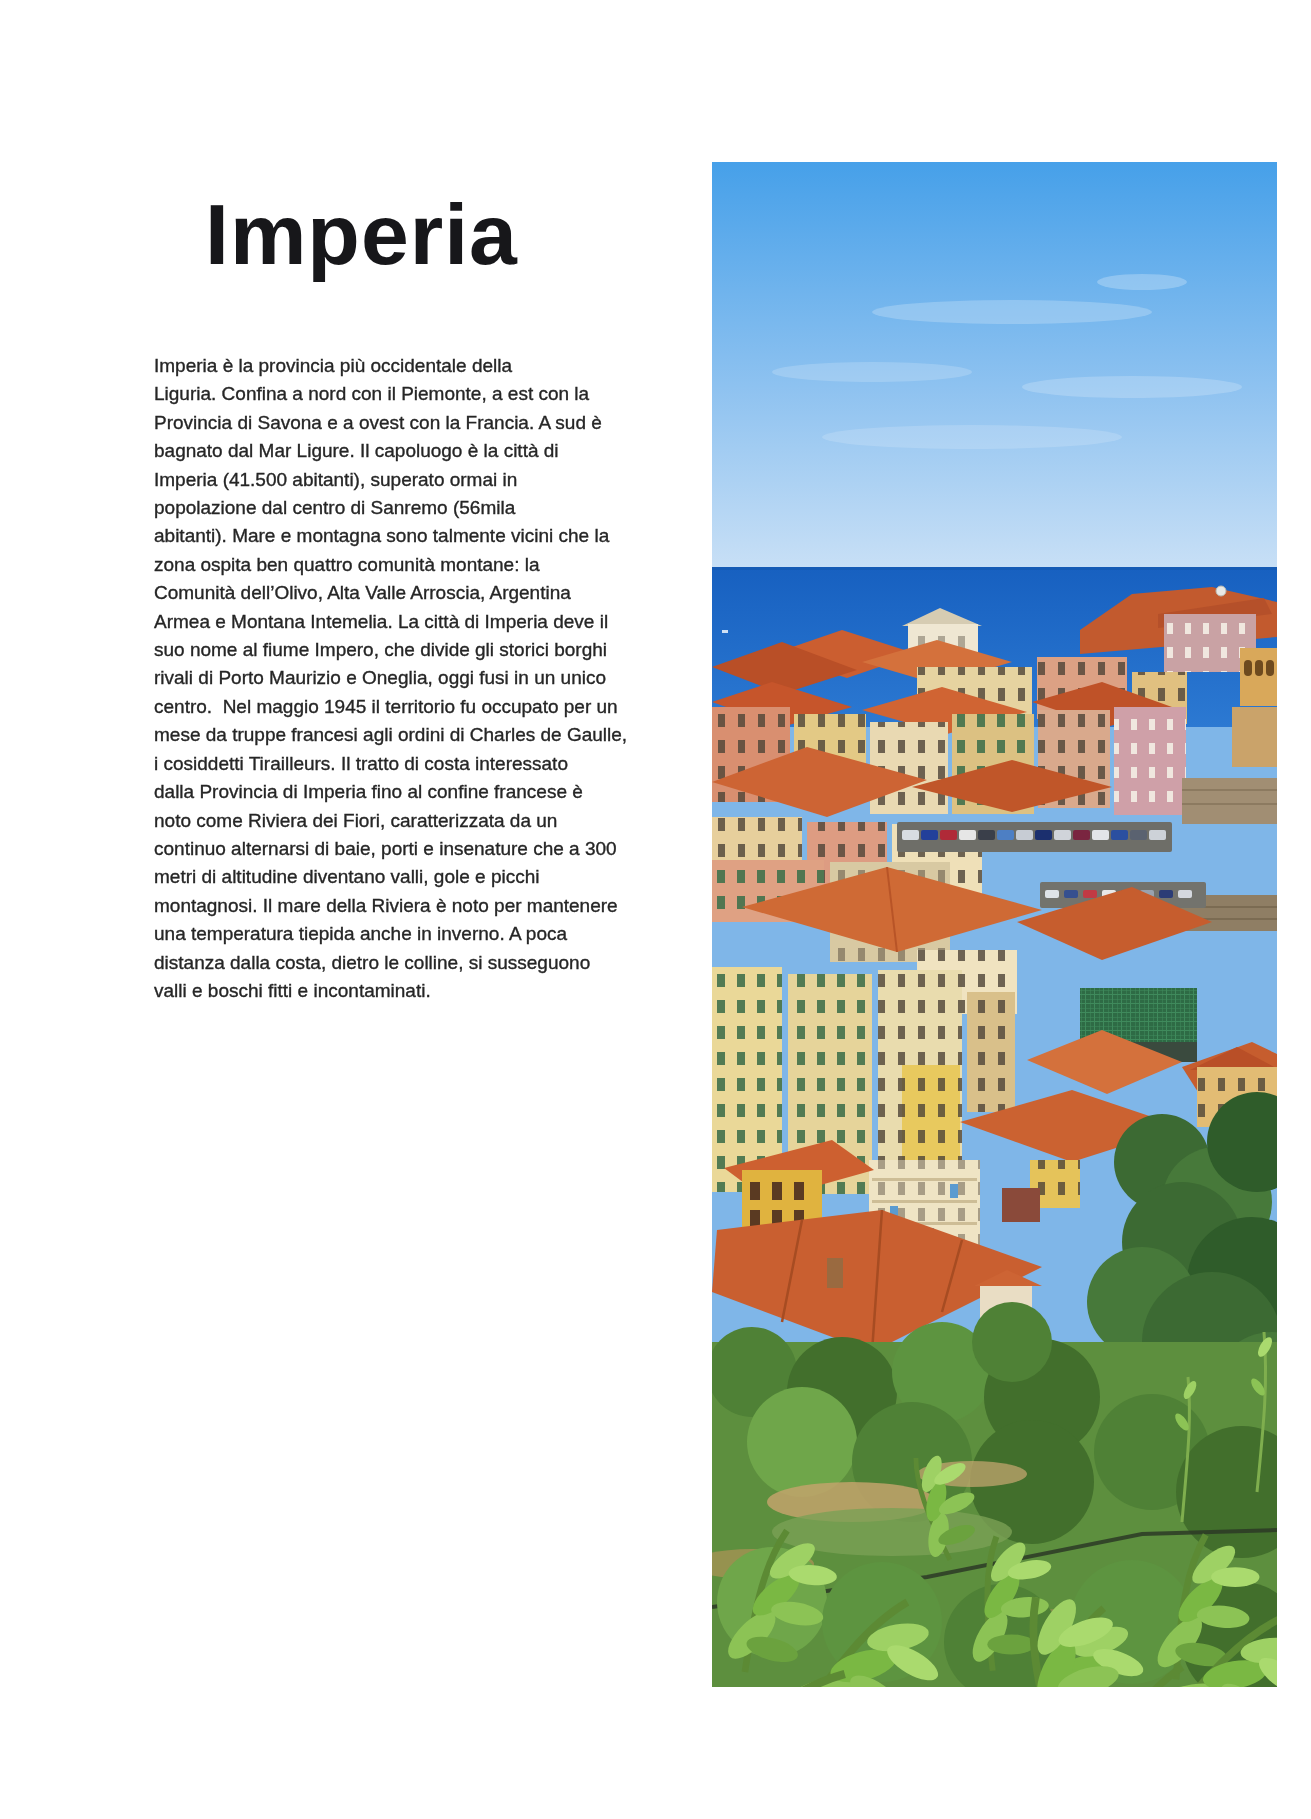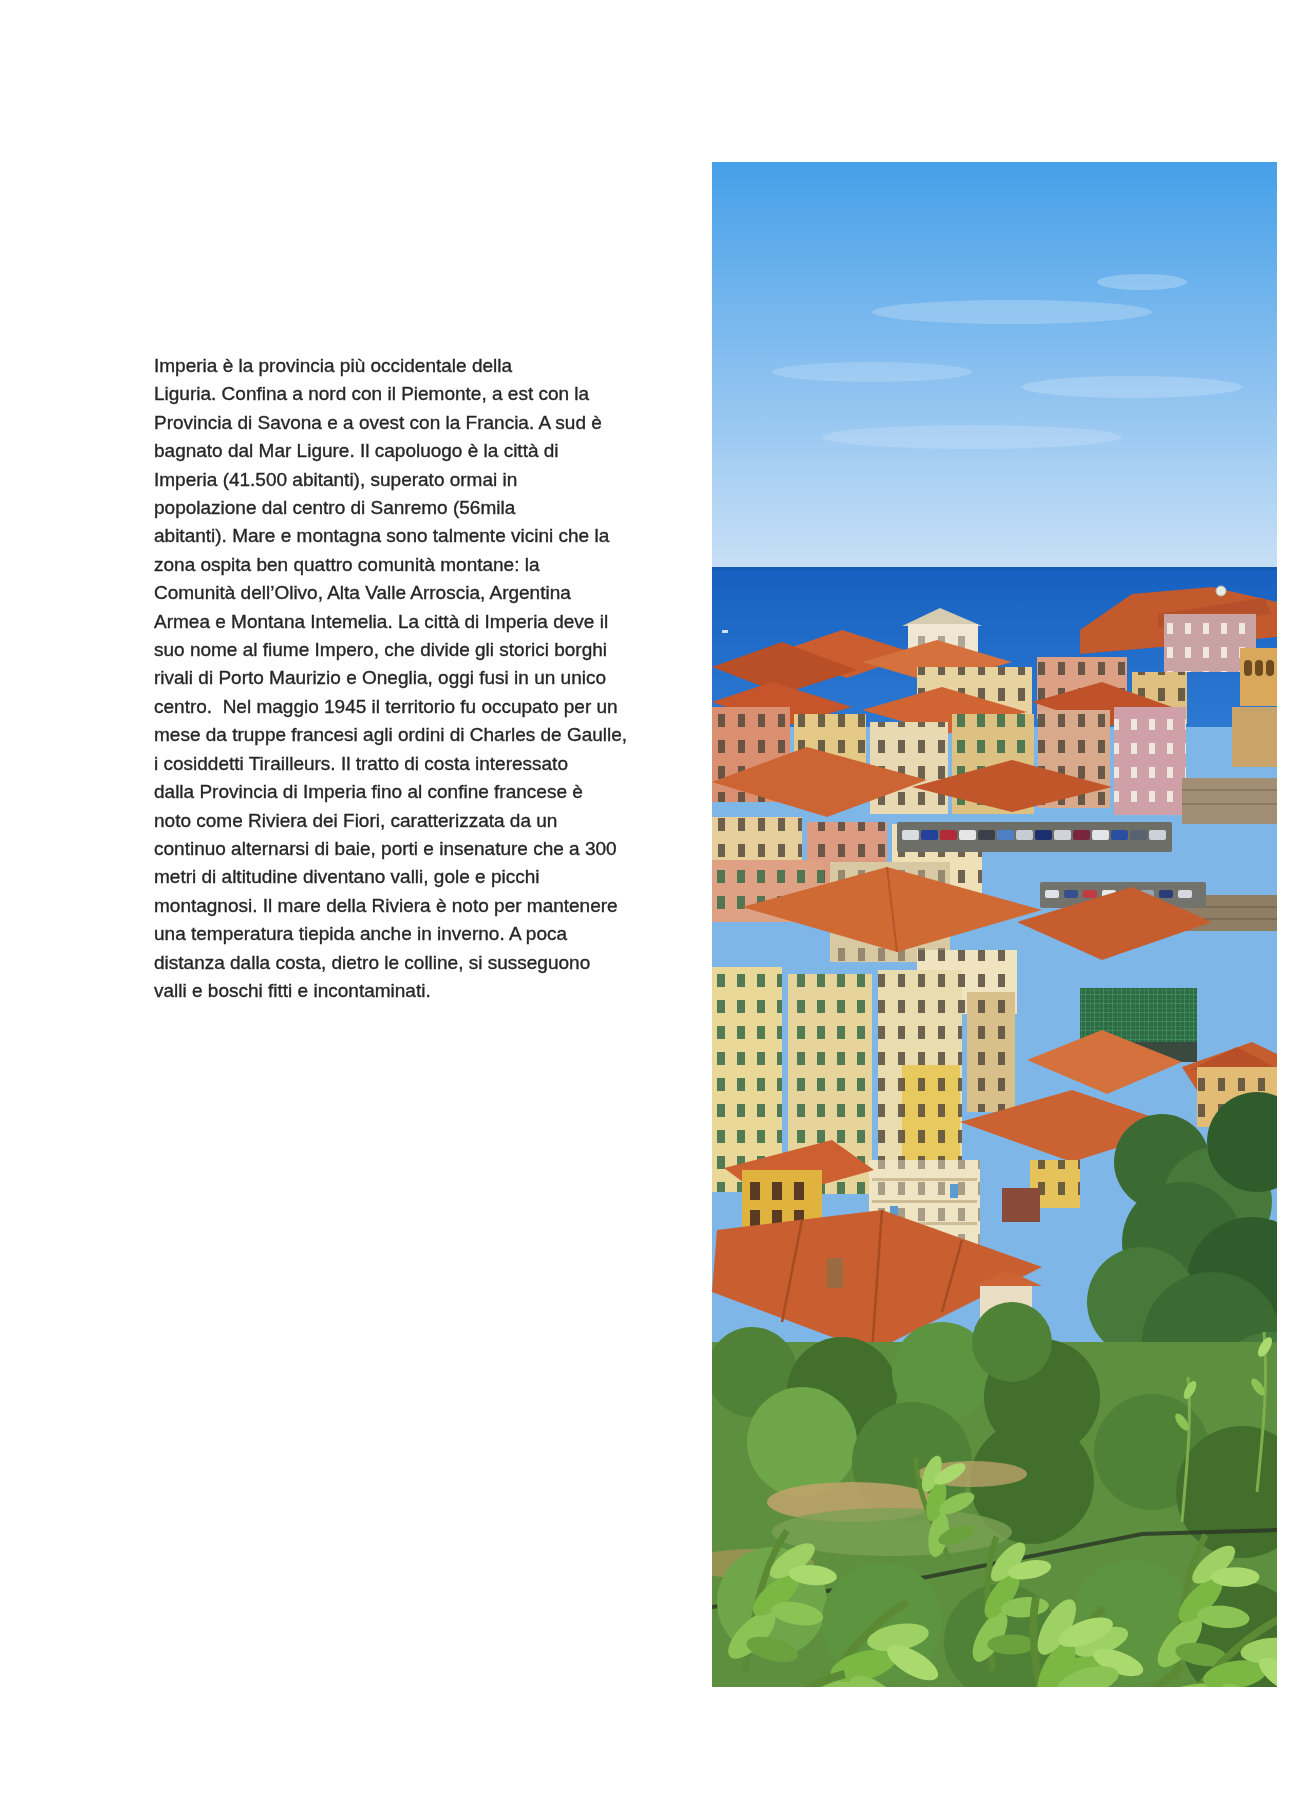--- a/index.html
+++ b/index.html
@@ -23,20 +23,21 @@
     position:absolute;left:712px;top:162px;width:565px;height:1525px;
     overflow:hidden;background:#7fb6e8;
   }
   .photo svg{display:block;width:100%;height:100%;}
 </style>
 </head>
 <body>
 
 <div class="page">
 
+  <h1 class="title">Imperia</h1>
 
   <div class="body-text">Imperia è la provincia più occidentale della
 Liguria. Confina a nord con il Piemonte, a est con la
 Provincia di Savona e a ovest con la Francia. A sud è
 bagnato dal Mar Ligure. Il capoluogo è la città di
 Imperia (41.500 abitanti), superato ormai in
 popolazione dal centro di Sanremo (56mila
 abitanti). Mare e montagna sono talmente vicini che la
 zona ospita ben quattro comunità montane: la
 Comunità dell’Olivo, Alta Valle Arroscia, Argentina

